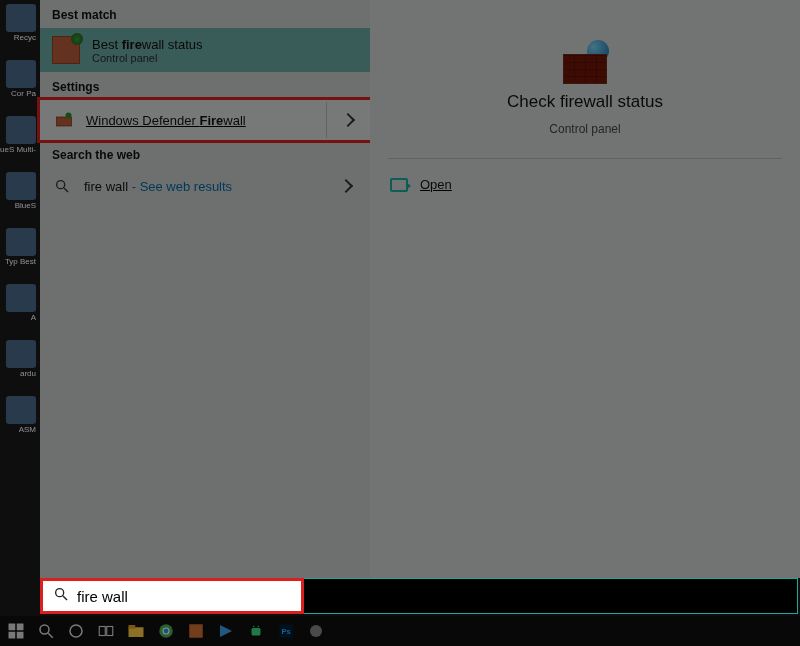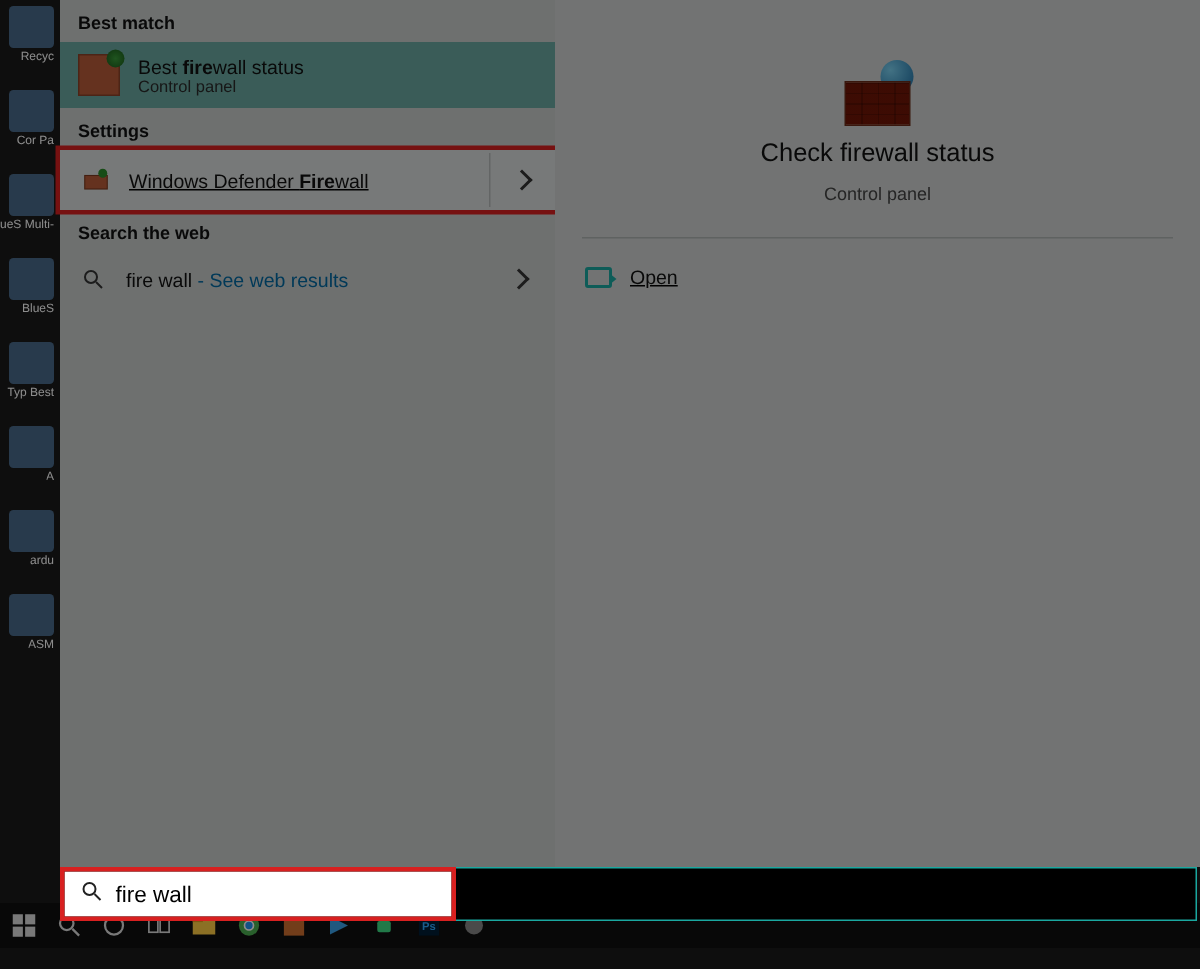--- a/index.html
+++ b/index.html
@@ -66,21 +66,21 @@
     .open-row .ol { font-size: 13px; color: #111; }
 
     
     .search-row { position: absolute; left: 40px; right: 2px; top: 578px; height: 36px; background: #000; border: 1px solid #1aa8a0; z-index: 10; display: flex; }
     .search-box { width: 258px; height: 30px; margin: 2px; background: #fff; display: flex; align-items: center; gap: 8px; padding: 0 10px; outline: 3px solid #d82020; outline-offset: 0; }
     .search-box .mag { color: #222; }
     .search-box input { border: none; outline: none; font-size: 15px; flex: 1; background: transparent; }
     .search-remainder { flex: 1; }
 
     
-    .taskbar { position: absolute; left: 0; right: 0; bottom: 14px; height: 30px; background: #0f0f0f; z-index: 3; display: flex; align-items: center; gap: 6px; padding: 0 4px; }
+    .taskbar { position: absolute; left: 0; right: 0; bottom: 0; height: 30px; background: #0f0f0f; z-index: 3; display: flex; align-items: center; gap: 6px; padding: 0 4px; }
     .taskbar .tb { width: 24px; height: 24px; display: flex; align-items: center; justify-content: center; color: #ccc; }
     .taskbar .tb svg { width: 18px; height: 18px; }
 
     .chevron-right { width: 10px; height: 10px; border-top: 2px solid #333; border-right: 2px solid #333; transform: rotate(45deg); }
     .mag-svg { width: 16px; height: 16px; }
   </style>
 </head>
 <body>
 
 <div class="desktop-col">

